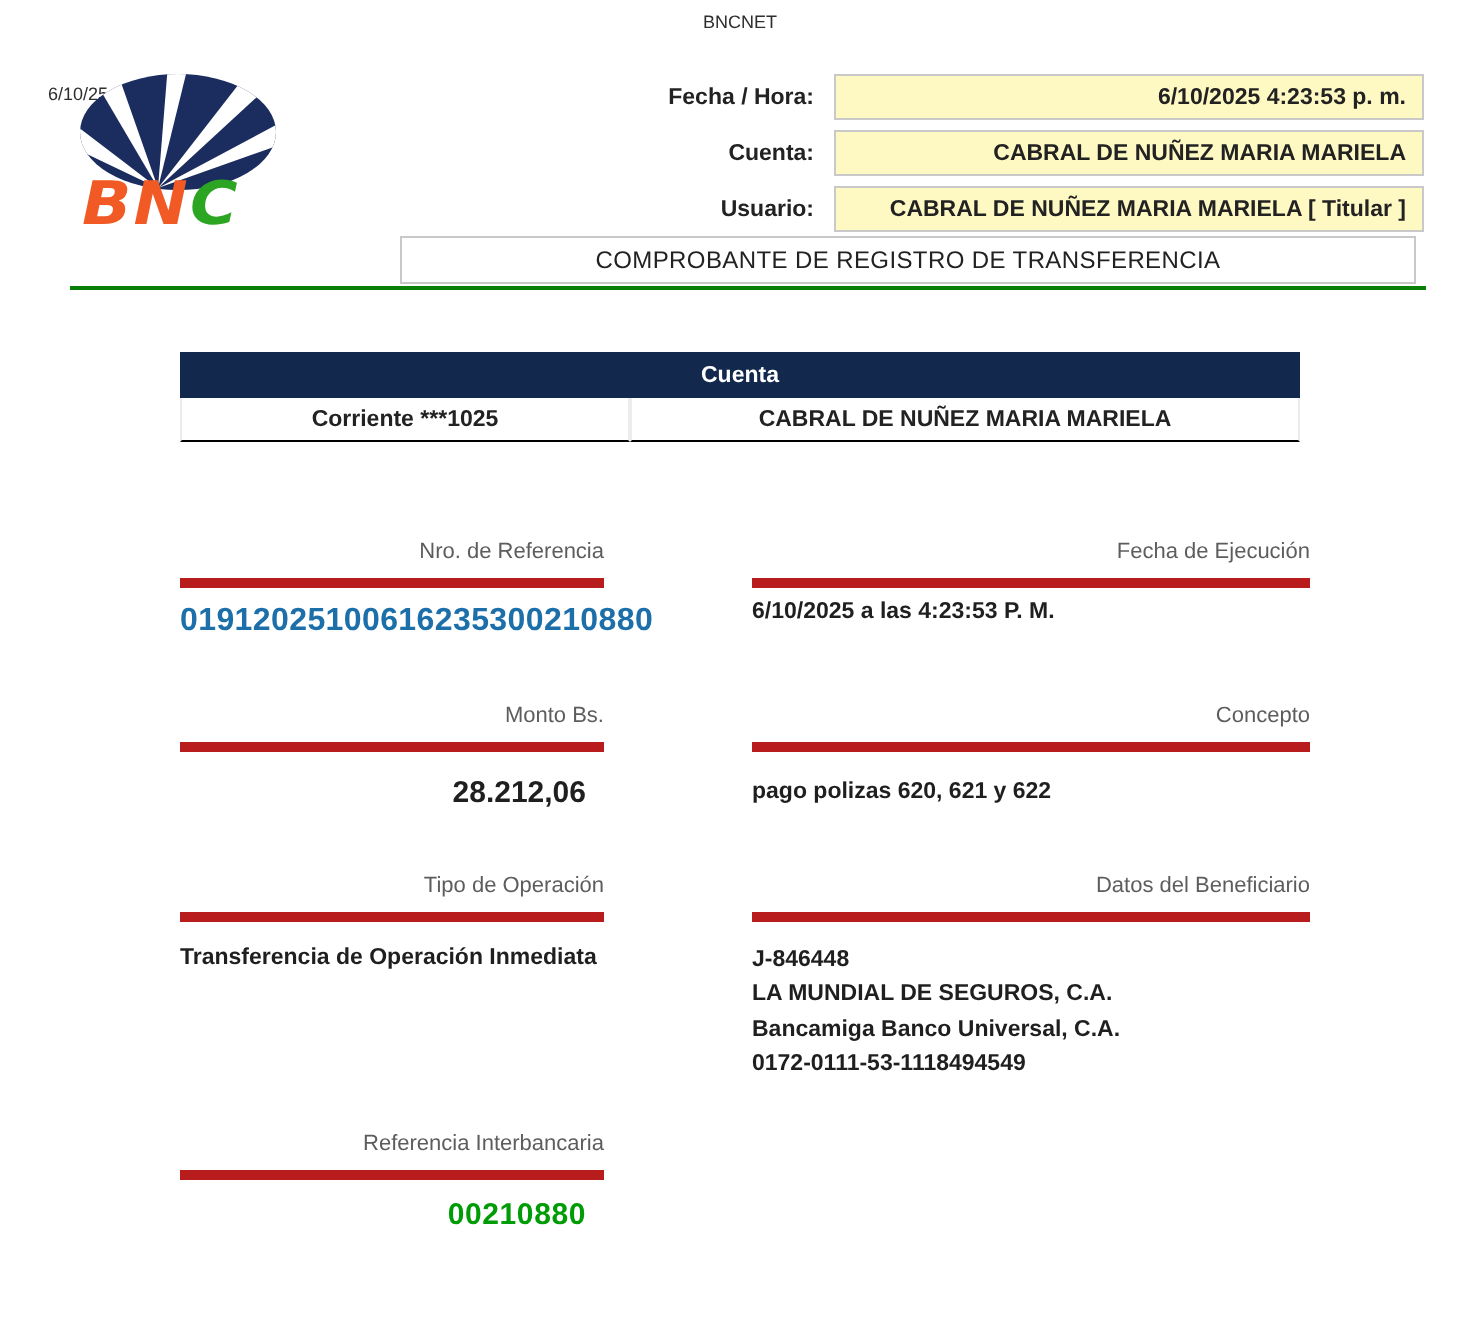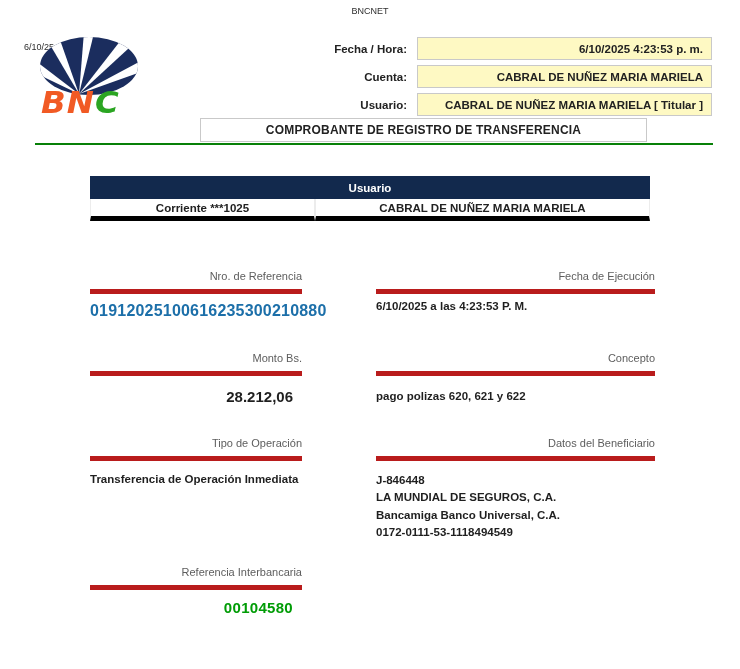--- a/index.html
+++ b/index.html
@@ -45,44 +45,44 @@
     width: 295px; height: 23px;
     border: 1px solid #c9c9c9; background: #fef9c3;
     display: flex; align-items: center; justify-content: flex-end;
     padding-right: 8px;
     font-weight: bold; font-size: 11.5px; color: #222222;
     white-space: nowrap;
   }
   #hdr-row-1 { top: 37px; } #hdr-row-2 { top: 65px; } #hdr-row-3 { top: 93px; }
 
   #title-banner {
-    left: 200px; top: 118px; width: 447px; height: 24px;
+    left: 200px; top: 118px; width: 508px; height: 24px;
     border: 1px solid #c9c9c9;
     display: flex; align-items: center; justify-content: center;
-    font-weight: bold; font-size: 12px; color: #222222;
+    font-weight: normal; font-size: 12px; color: #222222;
     letter-spacing: 0.2px;
   }
 
   #green-rule { left: 35px; top: 143px; width: 678px; height: 2px; background: #088008; }
 
   
   #account-table { left: 90px; top: 176px; width: 560px; }
   .tbl-head { display: flex; height: 23px; }
   .tbl-head .cell {
     background: #12294d; color: #ffffff;
     font-weight: bold; font-size: 11.5px;
     display: flex; align-items: center; justify-content: center;
   }
   .tbl-head .c1 { width: 225px; border-right: 2px solid #ffffff; }
   .tbl-head .c2 { flex: 1; }
   .tbl-body { display: flex; height: 22px; }
   .tbl-body .cell {
     font-weight: bold; font-size: 11.5px; color: #222222;
     display: flex; align-items: center; justify-content: center;
-    border-bottom: 5px solid #000000;
+    border-bottom: 1px solid #000000;
     border-left: 1px solid #ececec;
   }
   .tbl-body .c1 { width: 225px; border-right: 1px solid #ececec; }
   .tbl-body .c2 { flex: 1; border-right: 1px solid #ececec; }
 
   
   .fld-label {
     font-size: 11px; color: #5d5d5d;
     padding-bottom: 7px;
     border-bottom: 5px solid #b91c1c;
@@ -145,21 +145,21 @@
   <div class="lbl">Usuario:</div>
   <div class="box">CABRAL DE NUÑEZ MARIA MARIELA [ Titular ]</div>
 </div>
 
 <div class="abs" id="title-banner">COMPROBANTE DE REGISTRO DE TRANSFERENCIA</div>
 
 <div class="abs" id="green-rule"></div>
 
 <div class="abs" id="account-table">
   <div class="tbl-head">
-    <div class="cell c2">Usuario</div>
+    <div class="cell c2">Cuenta</div>
   </div>
   <div class="tbl-body">
     <div class="cell c1">Corriente ***1025</div>
     <div class="cell c2">CABRAL DE NUÑEZ MARIA MARIELA</div>
   </div>
 </div>
 
 <div class="abs fld-label col-l" style="top:270px">Nro. de Referencia</div>
 <div class="abs fld-label col-r" style="top:270px">Fecha de Ejecución</div>
 <div class="abs col-l-val" id="ref-value" style="top:302px">01912025100616235300210880</div>
@@ -174,13 +174,13 @@
 <div class="abs fld-label col-r" style="top:437px">Datos del Beneficiario</div>
 <div class="abs val col-l-val" style="top:473px; white-space:nowrap">Transferencia de Operación Inmediata</div>
 <div class="abs val col-r" style="top:472px">
   <div class="benef-line">J-846448</div>
   <div class="benef-line">LA MUNDIAL DE SEGUROS, C.A.</div>
   <div class="benef-line">Bancamiga Banco Universal, C.A.</div>
   <div class="benef-line">0172-0111-53-1118494549</div>
 </div>
 
 <div class="abs fld-label col-l" style="top:566px">Referencia Interbancaria</div>
-<div class="abs col-l-val" id="interbank-value" style="top:599px">00104580</div>
+<div class="abs col-l-val" id="interbank-value" style="top:599px">00210880</div>
 
 </body></html>

